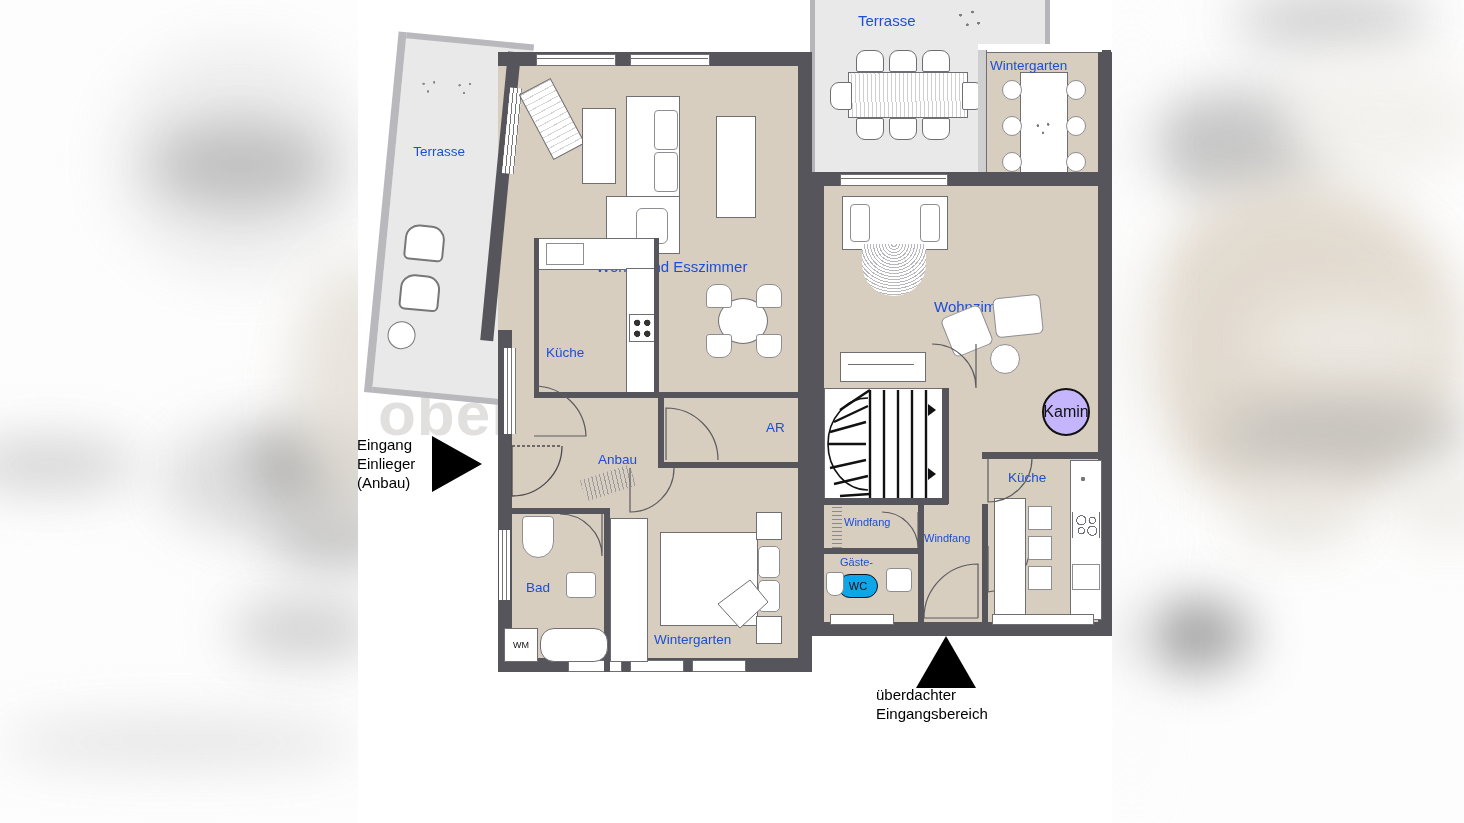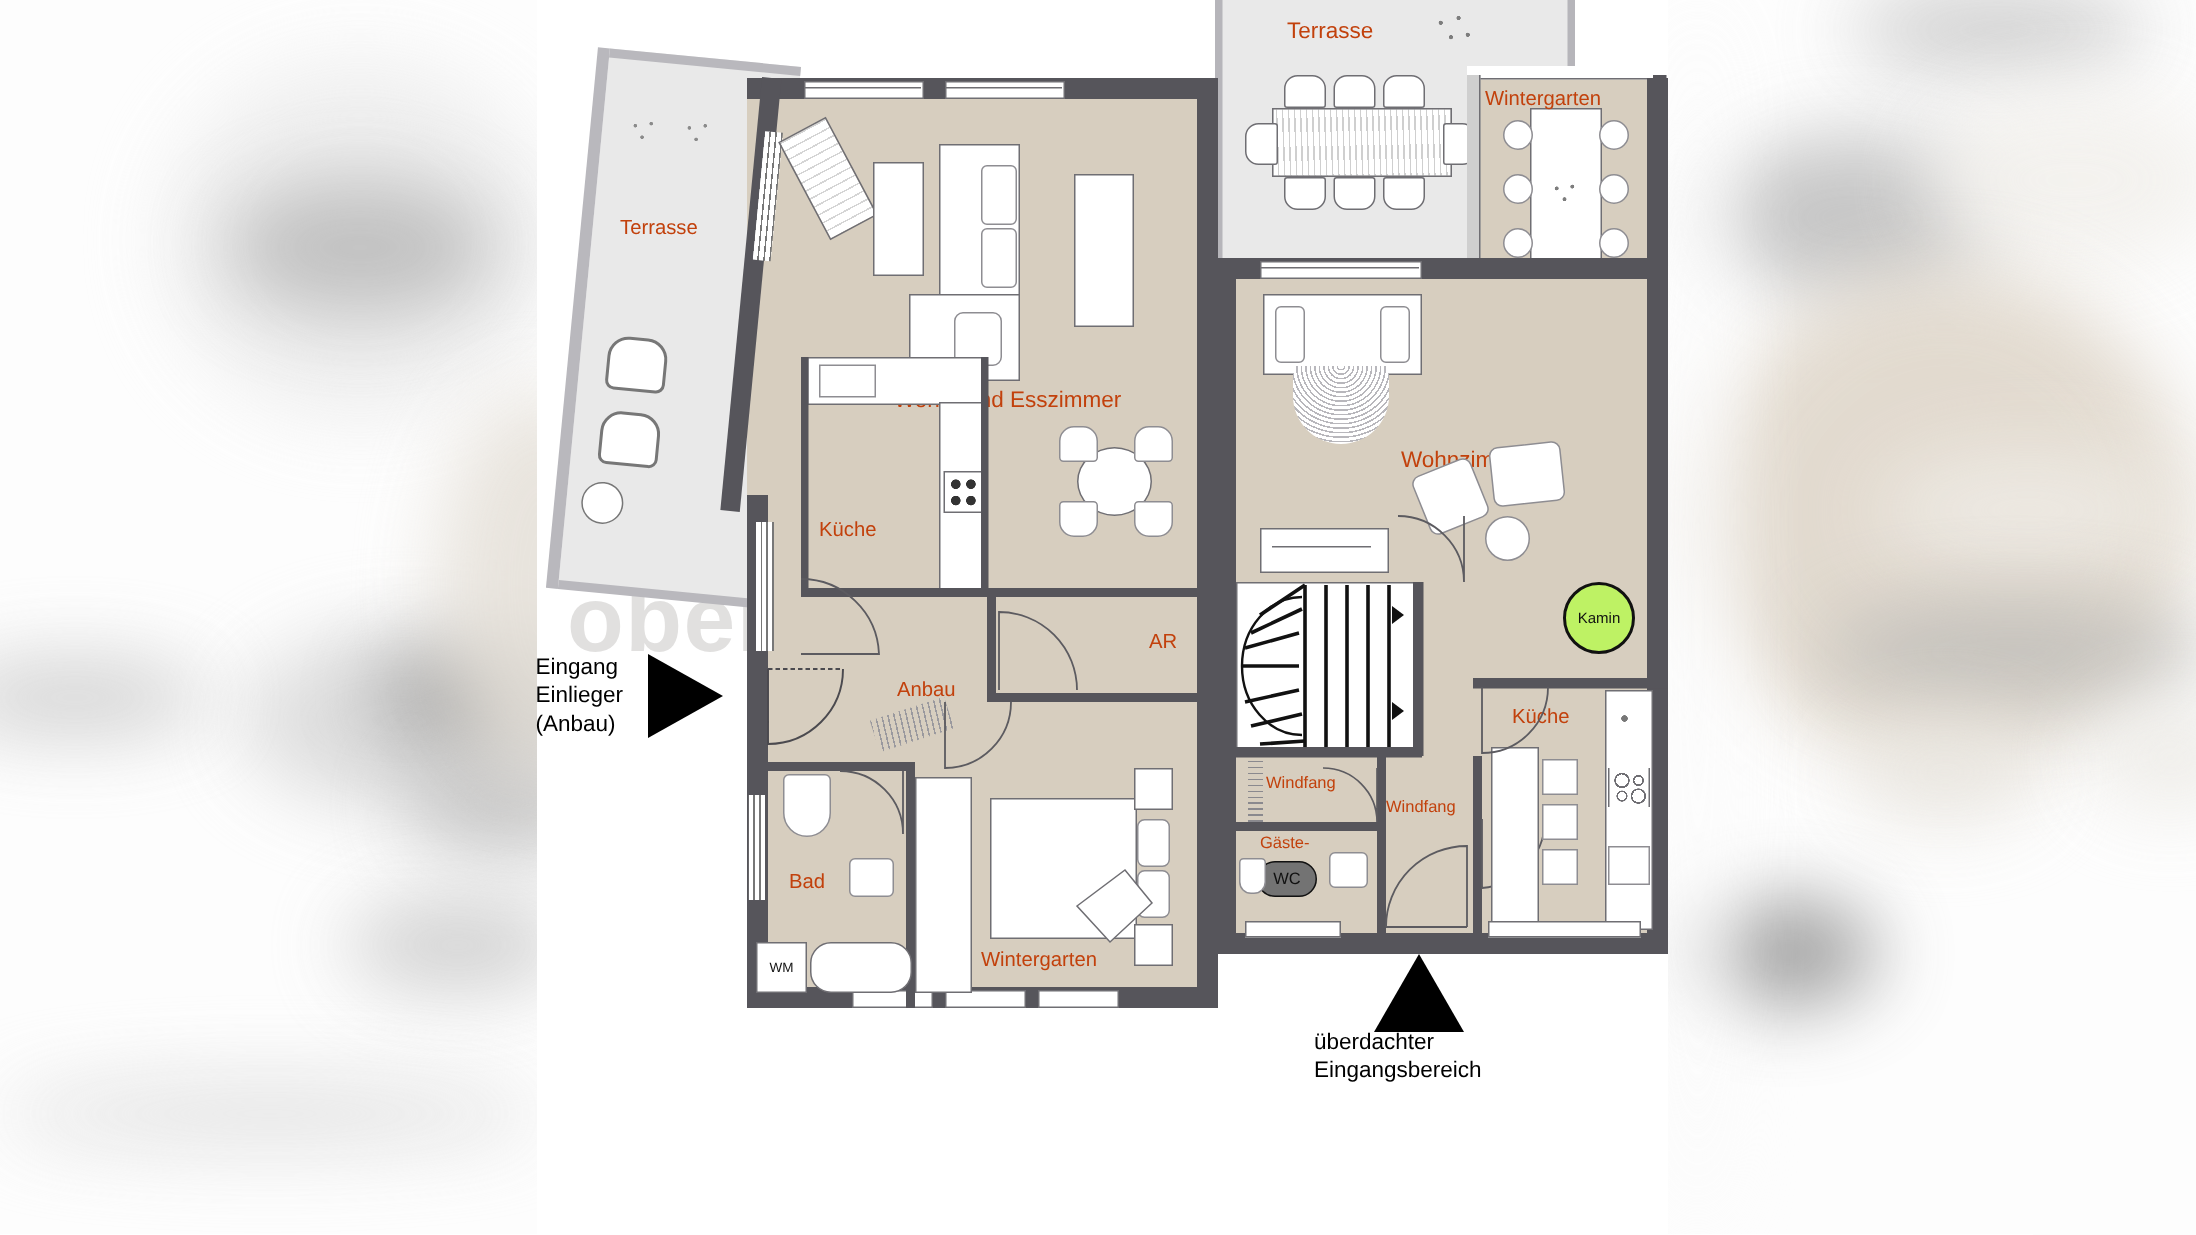--- a/index.html
+++ b/index.html
@@ -21,43 +21,43 @@
   .wall{position:absolute;background:#56555b;}
   .room{position:absolute;background:#d7cebf;}
   .terr{position:absolute;background:#e9e9e9;}
   .wintf{position:absolute;background:#d7cebf;}
   .white{position:absolute;background:#ffffff;}
   .thin{position:absolute;border:1px solid #6f6e73;background:#fff;}
   .thinl{position:absolute;border:1px solid #8e8d92;background:#fff;}
   .line{position:absolute;background:#6f6e73;}
 
   
-  .lbl{position:absolute;color:#c2410c;font-family:"Liberation Sans",sans-serif;white-space:nowrap;}
+  .lbl{position:absolute;color:#1d4ed8;font-family:"Liberation Sans",sans-serif;white-space:nowrap;}
   .lbl-lg{font-size:15px;}
   .lbl-md{font-size:13.5px;}
   .lbl-sm{font-size:11px;}
 
   
   .callout{position:absolute;font-size:15px;line-height:19px;color:#000;white-space:pre;}
   .tri{position:absolute;width:0;height:0;}
   .tri-right{border-top:28px solid transparent;border-bottom:28px solid transparent;border-left:50px solid #000;}
   .tri-up{border-left:30px solid transparent;border-right:30px solid transparent;border-bottom:52px solid #000;}
 
   #plan-title{position:absolute;left:0;top:742px;width:754px;font-size:41px;font-weight:bold;
               letter-spacing:-.5px;color:#111;font-family:"Liberation Sans",sans-serif;}
 
   
   #watermark{position:absolute;left:20px;top:378px;font-size:62px;font-weight:600;color:rgba(120,116,110,.22);
              letter-spacing:1px;white-space:nowrap;pointer-events:none;font-family:"Liberation Sans",sans-serif;}
 
-  .kamin{position:absolute;border:2px solid #111;border-radius:50%;background:#bef264;
-         display:flex;align-items:center;justify-content:center;font-size:10px;color:#111;}
+  .kamin{position:absolute;border:2px solid #111;border-radius:50%;background:#c4b5fd;
+         display:flex;align-items:center;justify-content:center;font-size:16px;color:#111;}
   .wmbox{position:absolute;border:1px solid #6f6e73;background:#fff;display:flex;
          align-items:center;justify-content:center;font-size:9px;color:#111;}
-  .wcbox{position:absolute;border:1.4px solid #111;border-radius:12px;background:#737373;
+  .wcbox{position:absolute;border:1.4px solid #111;border-radius:12px;background:#0ea5e9;
          display:flex;align-items:center;justify-content:center;font-size:11px;color:#111;}
 </style>
 </head>
 <body>
 
 <div id="stage">
 
   <div class="backdrop left">
     <div class="blob" style="left:110px;top:40px;width:260px;height:240px;background:#ececec;"></div>
     <div class="blob" style="left:150px;top:120px;width:180px;height:90px;background:#b9b9b9;"></div>

